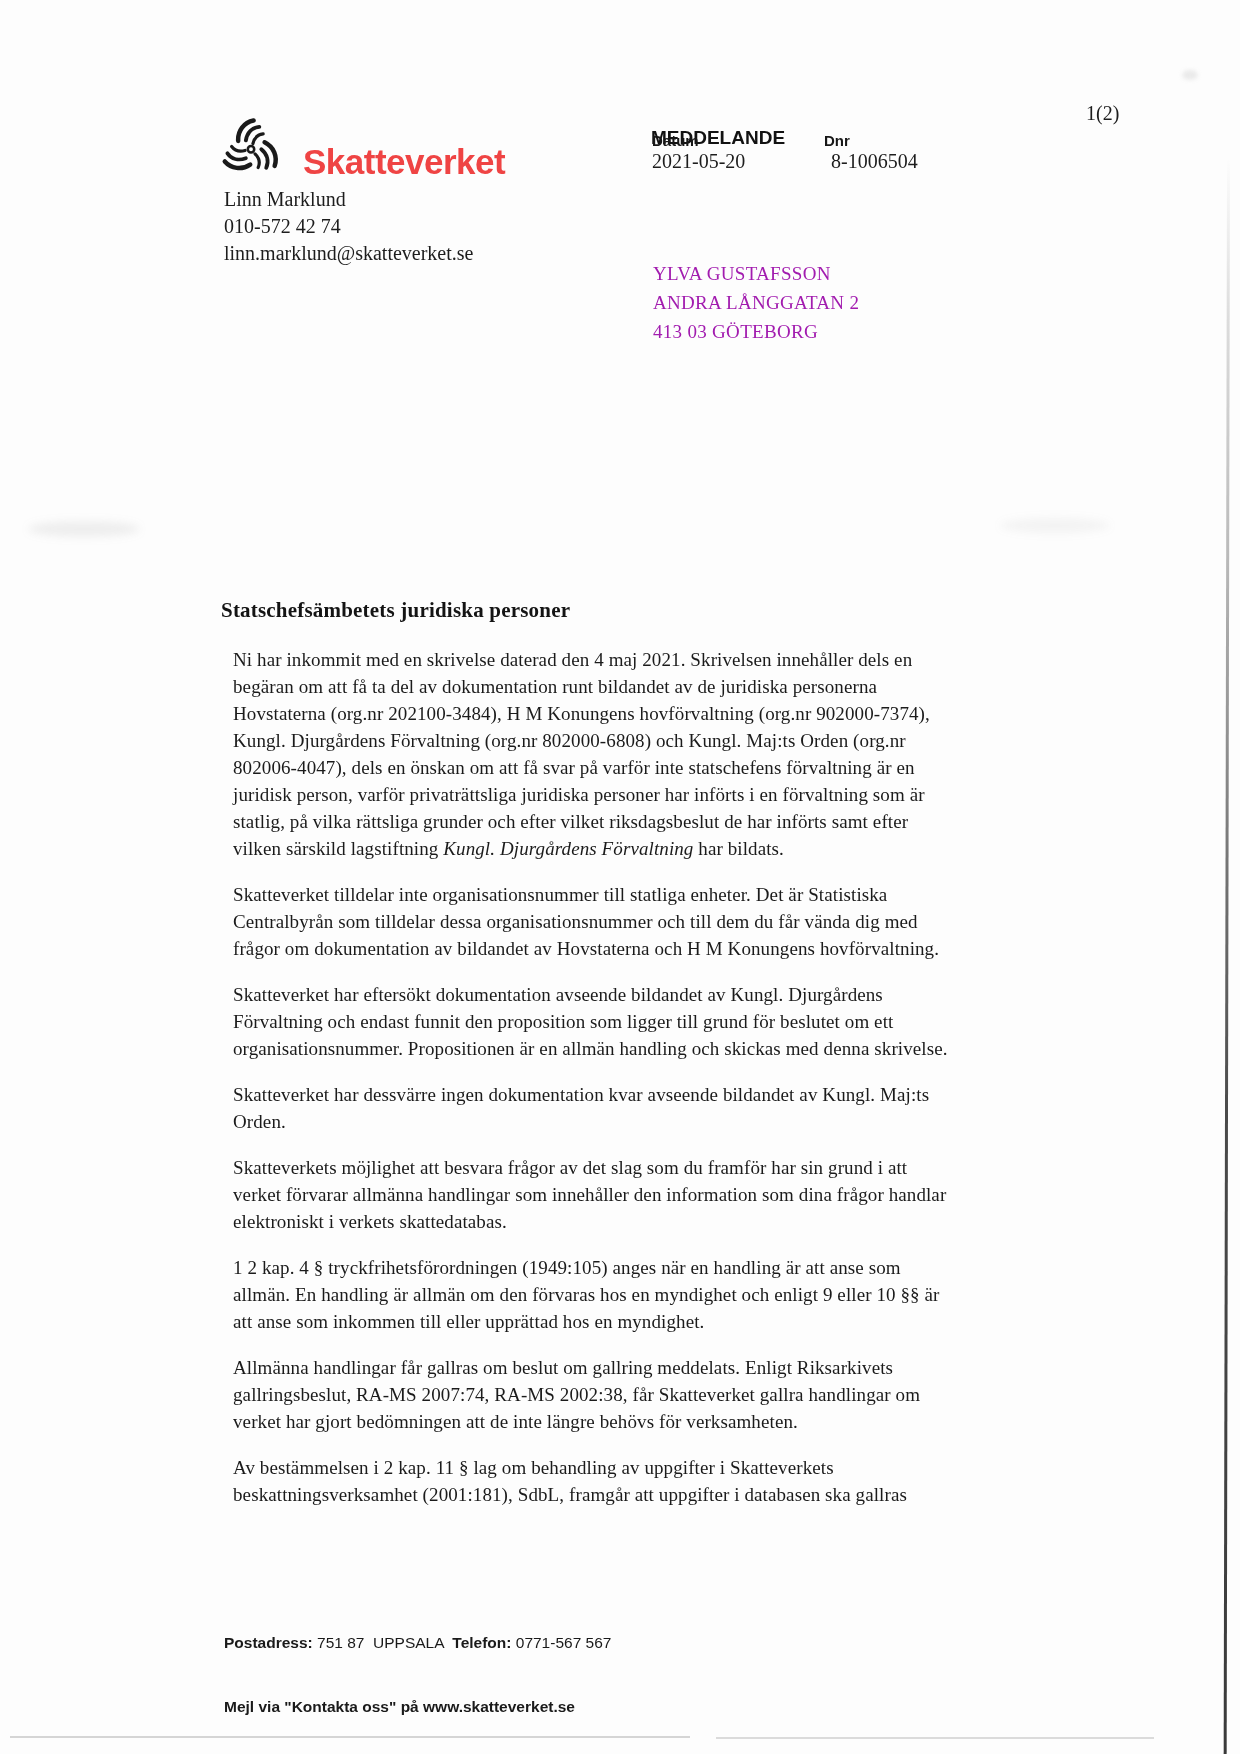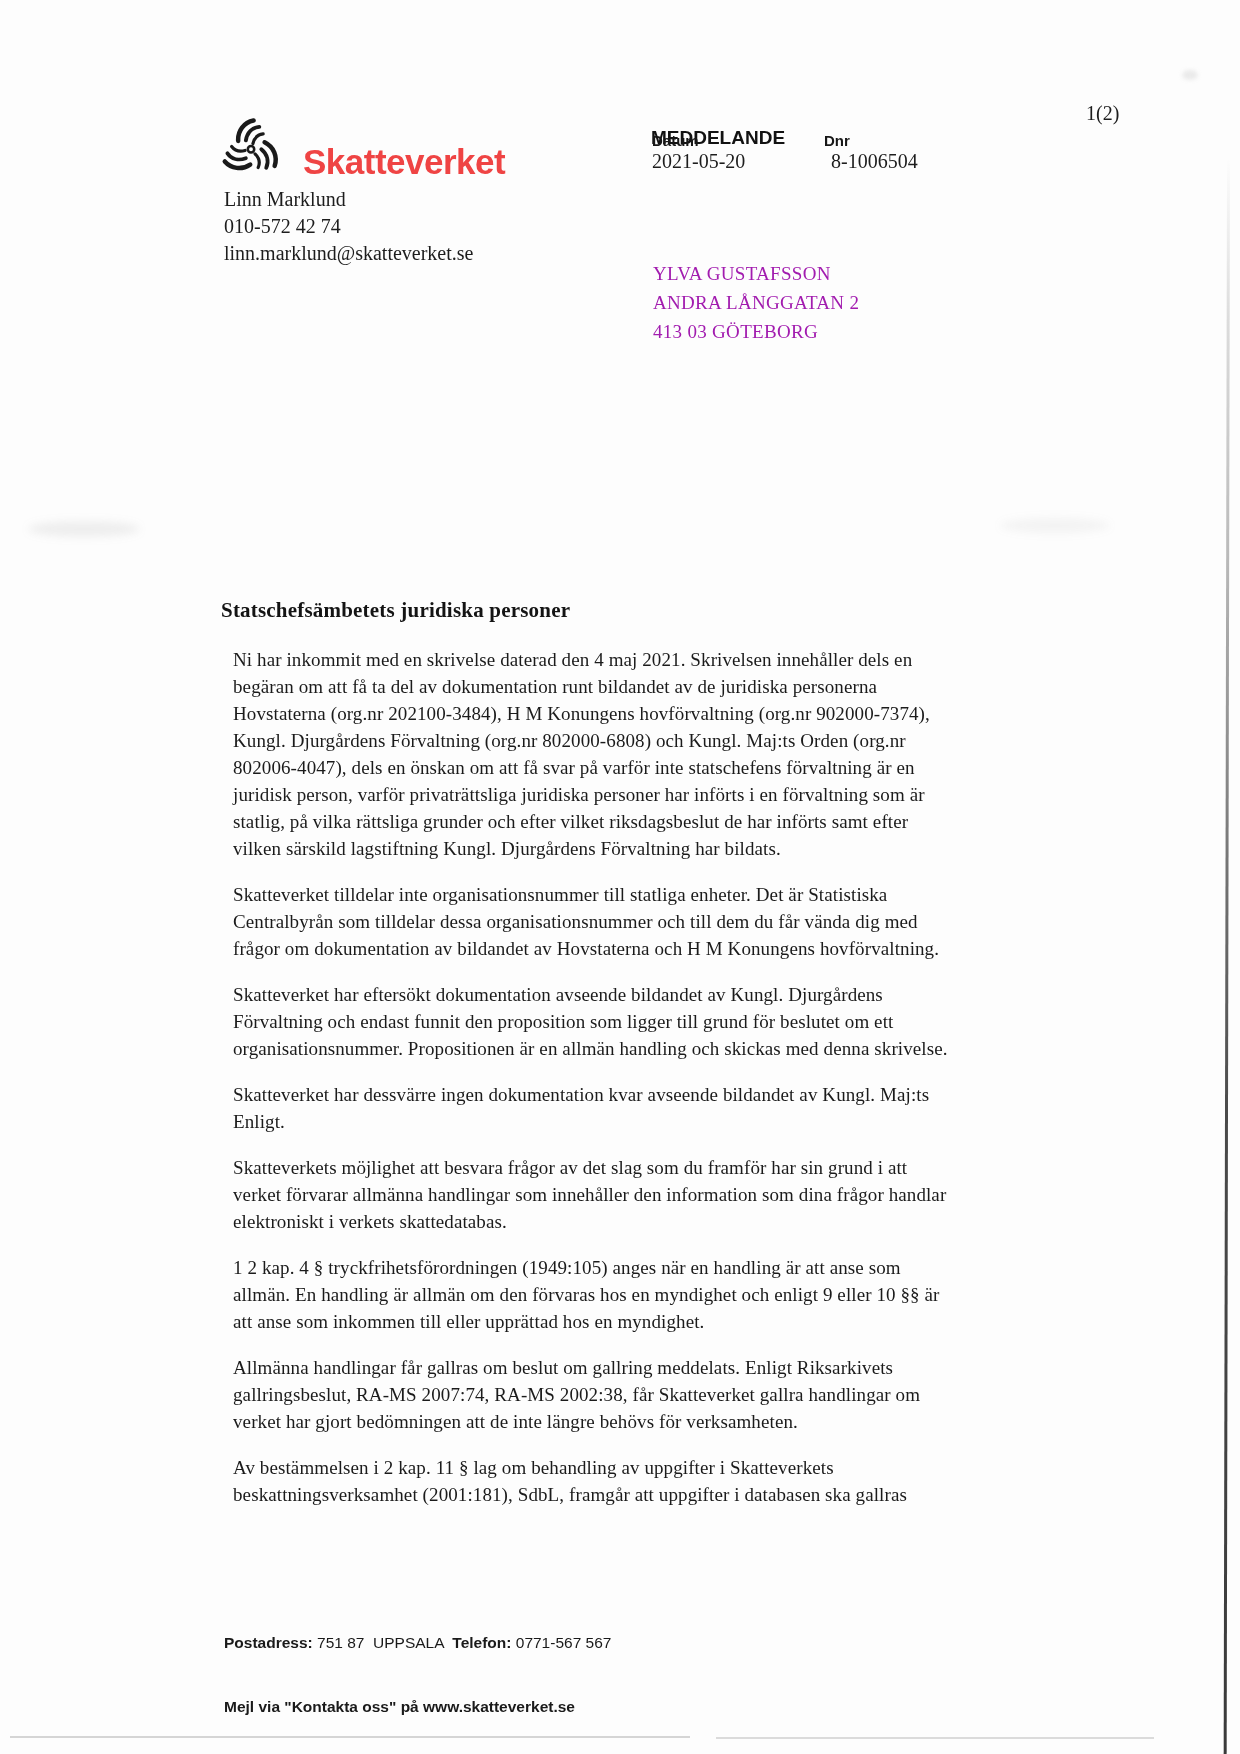--- a/index.html
+++ b/index.html
@@ -38,21 +38,21 @@
   .dnr-value{left:831px;}
   .recipient{position:absolute;left:653px;top:259px;font-size:19px;line-height:29px;color:#a21caf;letter-spacing:0.3px;}
   
   .heading{
     position:absolute;left:221px;top:598px;margin:0;
     font-size:21px;font-weight:bold;color:#141414;letter-spacing:0.2px;
   }
   .letter-body{position:absolute;left:221px;top:646px;width:840px;font-size:19px;color:#1b1b1b;}
   .para{margin:0 0 19px 12px;}
   .bline{height:27px;line-height:27px;white-space:pre;letter-spacing:0.1px;}
-  .it{text-align:center;}
+  .it{font-style:italic;text-align:center;}
   
   .footer{
     position:absolute;left:224px;top:1593px;
     font-family:"Liberation Sans", sans-serif;
     font-size:15.5px;color:#1a1a1a;white-space:pre;
   }
   .footer .f1{line-height:28px;}
   .footer .f2{line-height:28px;font-weight:bold;}
   .fb{font-weight:bold;text-align:center;}
   
@@ -129,21 +129,21 @@
         <div class="bline"><span>Centralbyrån som tilldelar dessa organisationsnummer och till dem du får vända dig med</span></div>
         <div class="bline"><span>frågor om dokumentation av bildandet av Hovstaterna och H M Konungens hovförvaltning.</span></div>
       </div>
       <div class="para">
         <div class="bline"><span>Skatteverket har eftersökt dokumentation avseende bildandet av Kungl. Djurgårdens</span></div>
         <div class="bline"><span>Förvaltning och endast funnit den proposition som ligger till grund för beslutet om ett</span></div>
         <div class="bline"><span>organisationsnummer. Propositionen är en allmän handling och skickas med denna skrivelse.</span></div>
       </div>
       <div class="para">
         <div class="bline"><span>Skatteverket har dessvärre ingen dokumentation kvar avseende bildandet av Kungl. Maj:ts</span></div>
-        <div class="bline"><span>Enligt.</span></div>
+        <div class="bline"><span>Orden.</span></div>
       </div>
       <div class="para">
         <div class="bline"><span>Skatteverkets möjlighet att besvara frågor av det slag som du framför har sin grund i att</span></div>
         <div class="bline"><span>verket förvarar allmänna handlingar som innehåller den information som dina frågor handlar</span></div>
         <div class="bline"><span>elektroniskt i verkets skattedatabas.</span></div>
       </div>
       <div class="para">
         <div class="bline"><span>1 2 kap. 4 § tryckfrihetsförordningen (1949:105) anges när en handling är att anse som</span></div>
         <div class="bline"><span>allmän. En handling är allmän om den förvaras hos en myndighet och enligt 9 eller 10 §§ är</span></div>
         <div class="bline"><span>att anse som inkommen till eller upprättad hos en myndighet.</span></div>

